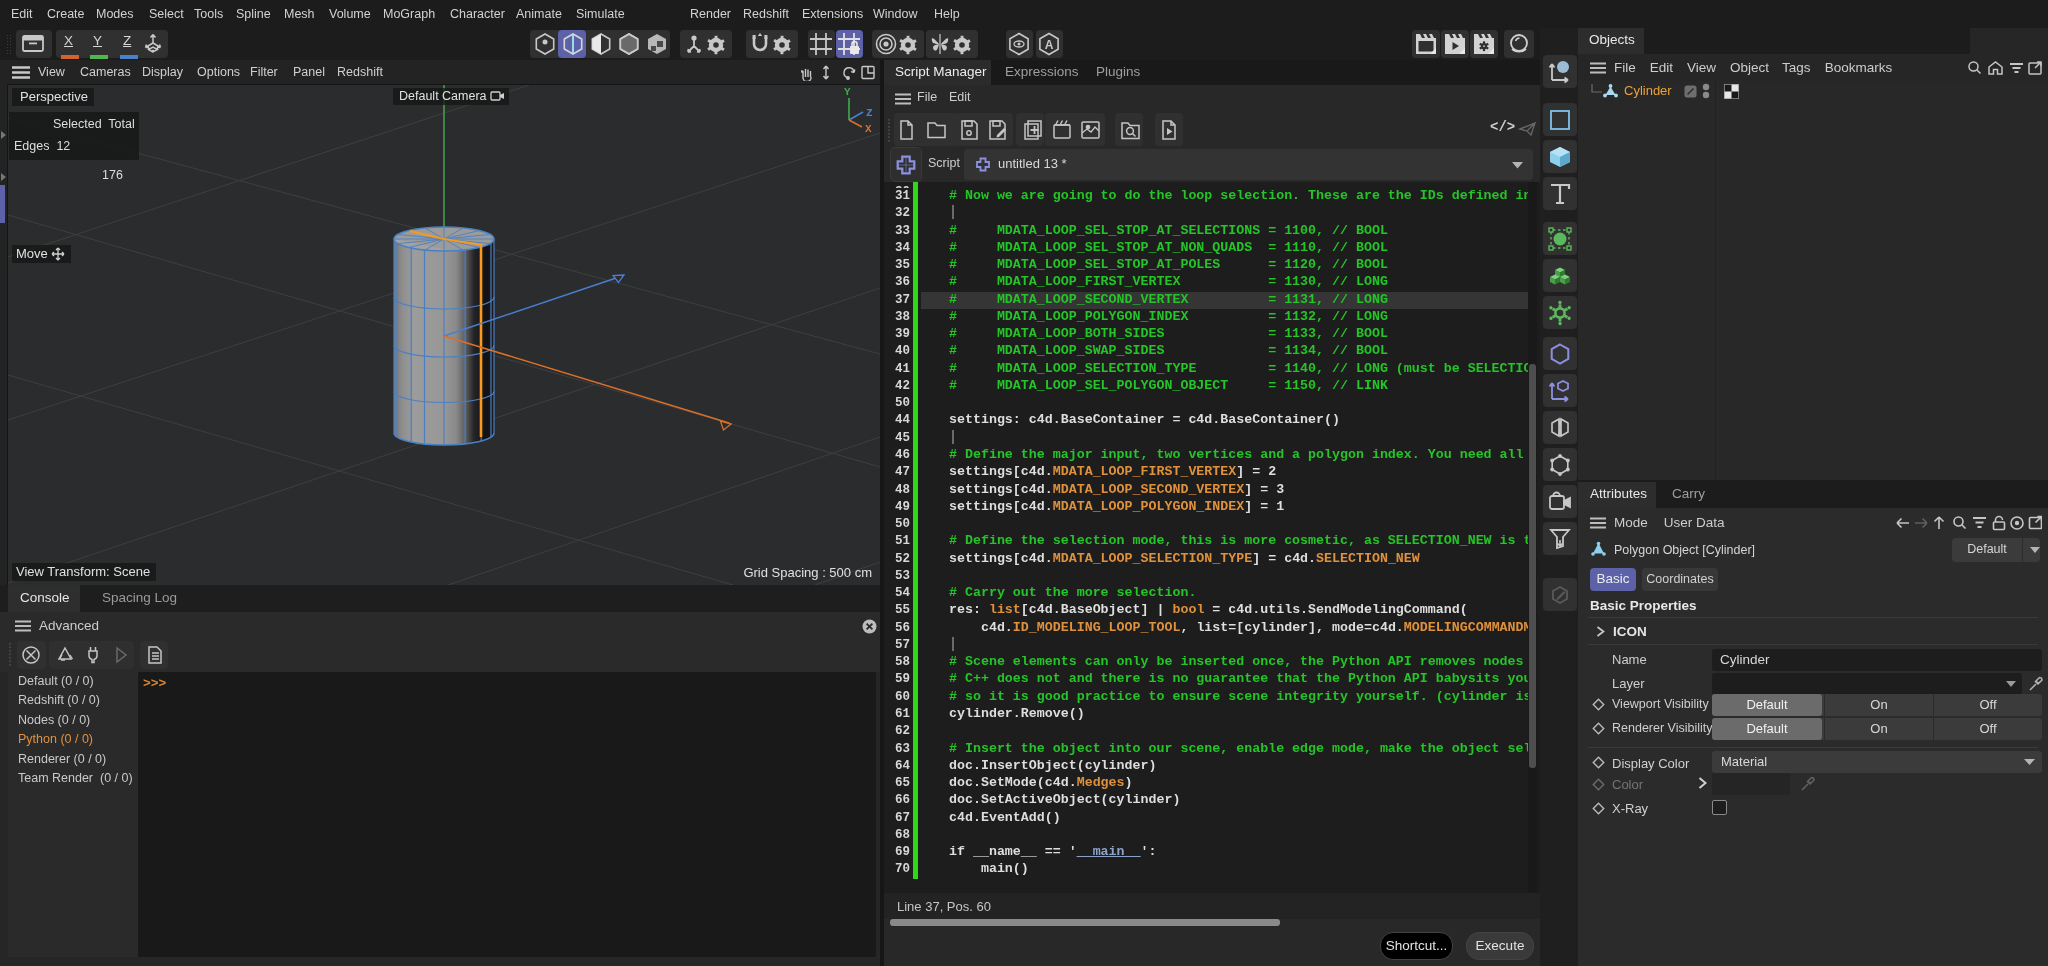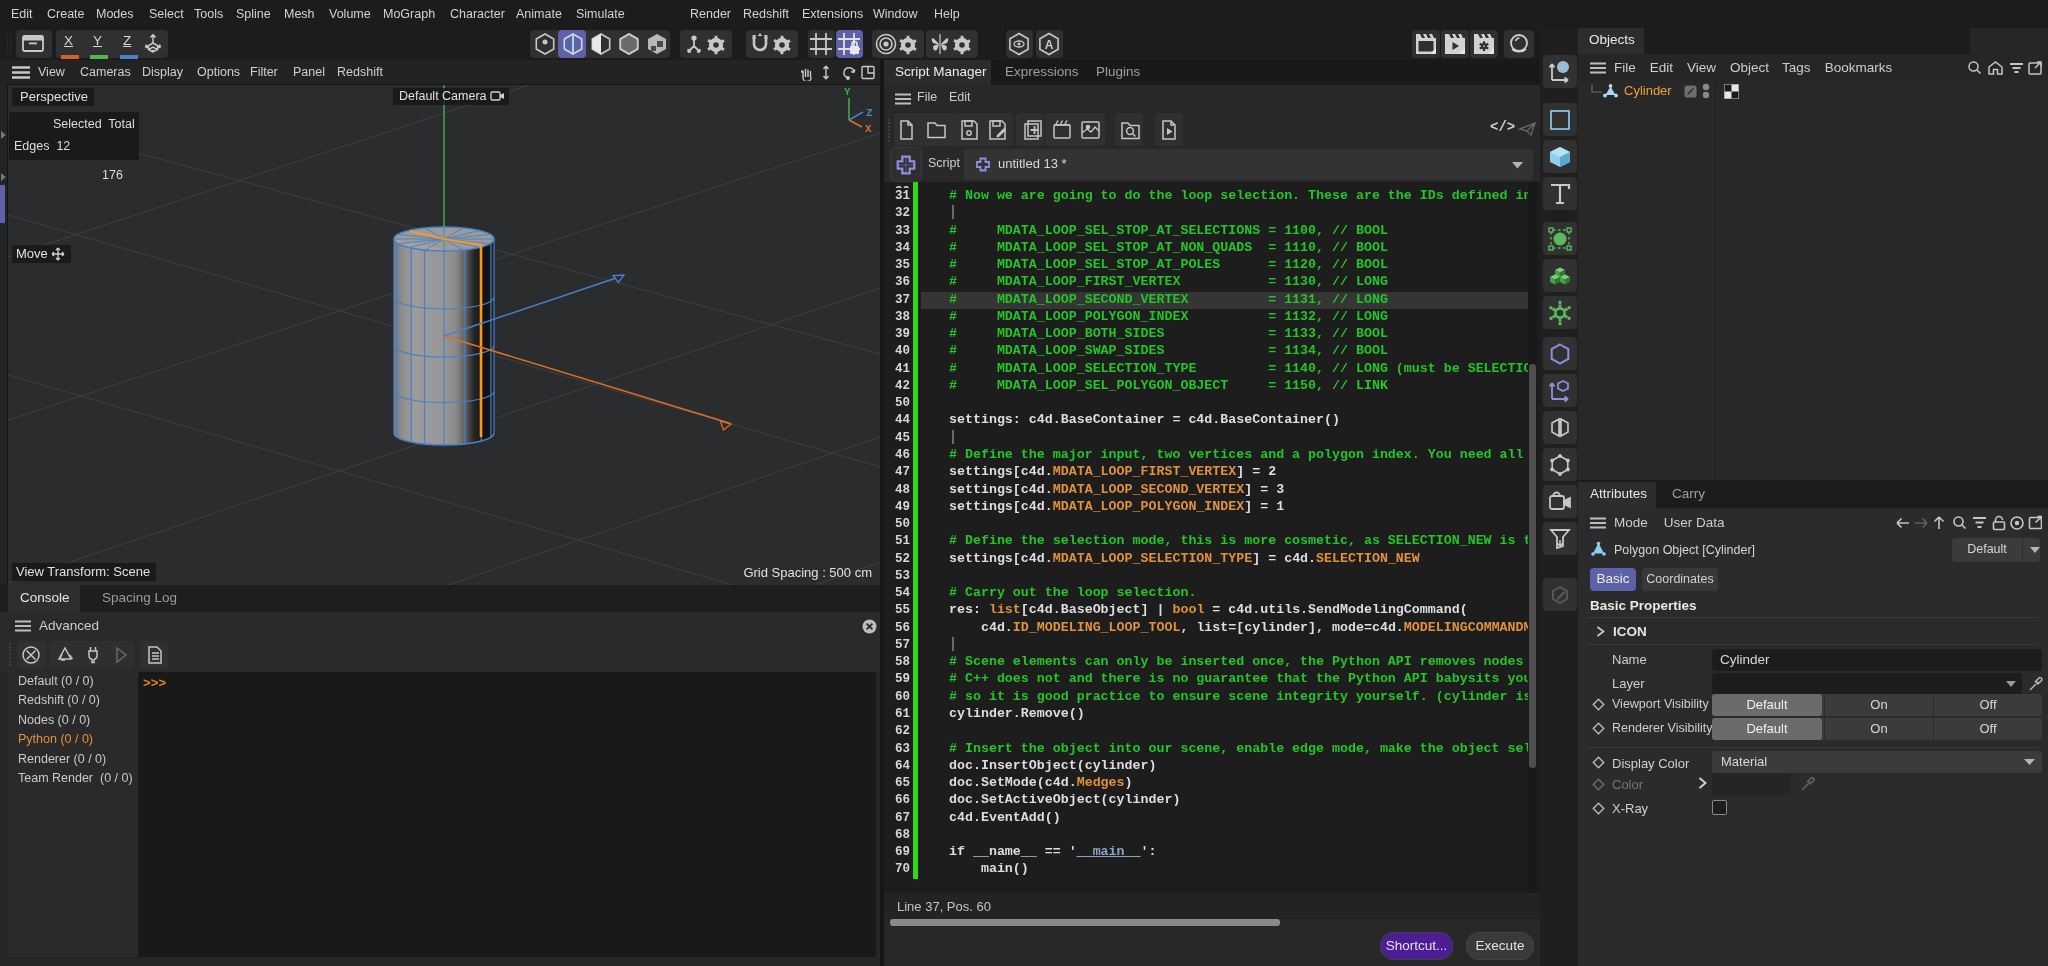--- a/index.html
+++ b/index.html
@@ -504,21 +504,21 @@
           <div class="crow"><span class="lnum">44</span><span class="gbar"></span><span class="ctext" style="">settings: c4d.BaseContainer = c4d.BaseContainer()</span></div>
           <div class="crow"><span class="lnum">45</span><span class="gbar"></span><span class="ctext" style=""><span class="wsbar"></span></span></div>
           <div class="crow"><span class="lnum">46</span><span class="gbar"></span><span class="ctext" style=""><span style="color:#25c428"># Define the major input, two vertices and a polygon index. You need all</span></span></div>
           <div class="crow"><span class="lnum">47</span><span class="gbar"></span><span class="ctext" style="">settings[c4d.<span style="color:#e0913c">MDATA_LOOP_FIRST_VERTEX</span>] = 2</span></div>
           <div class="crow"><span class="lnum">48</span><span class="gbar"></span><span class="ctext" style="">settings[c4d.<span style="color:#e0913c">MDATA_LOOP_SECOND_VERTEX</span>] = 3</span></div>
           <div class="crow"><span class="lnum">49</span><span class="gbar"></span><span class="ctext" style="">settings[c4d.<span style="color:#e0913c">MDATA_LOOP_POLYGON_INDEX</span>] = 1</span></div>
           <div class="crow"><span class="lnum">50</span><span class="gbar"></span><span class="ctext" style="">&nbsp;</span></div>
           <div class="crow"><span class="lnum">51</span><span class="gbar"></span><span class="ctext" style=""><span style="color:#25c428"># Define the selection mode, this is more cosmetic, as SELECTION_NEW is t</span></span></div>
           <div class="crow"><span class="lnum">52</span><span class="gbar"></span><span class="ctext" style="">settings[c4d.<span style="color:#e0913c">MDATA_LOOP_SELECTION_TYPE</span>] = c4d.<span style="color:#e0913c">SELECTION_NEW</span></span></div>
           <div class="crow"><span class="lnum">53</span><span class="gbar"></span><span class="ctext" style="">&nbsp;</span></div>
-          <div class="crow"><span class="lnum">54</span><span class="gbar"></span><span class="ctext" style=""><span style="color:#25c428"># Carry out the loop selection.</span></span></div>
+          <div class="crow"><span class="lnum">54</span><span class="gbar"></span><span class="ctext" style=""><span style="color:#25c428"># Carry out the more selection.</span></span></div>
           <div class="crow"><span class="lnum">55</span><span class="gbar"></span><span class="ctext" style="">res: <span style="color:#e0913c">list</span>[c4d.BaseObject] | <span style="color:#e0913c">bool</span> = c4d.utils.SendModelingCommand(</span></div>
           <div class="crow"><span class="lnum">56</span><span class="gbar"></span><span class="ctext" style="">    c4d.<span style="color:#e0913c">ID_MODELING_LOOP_TOOL</span>, list=[cylinder], mode=c4d.<span style="color:#e0913c">MODELINGCOMMANDM</span></span></div>
           <div class="crow"><span class="lnum">57</span><span class="gbar"></span><span class="ctext" style=""><span class="wsbar"></span></span></div>
           <div class="crow"><span class="lnum">58</span><span class="gbar"></span><span class="ctext" style=""><span style="color:#25c428"># Scene elements can only be inserted once, the Python API removes nodes</span></span></div>
           <div class="crow"><span class="lnum">59</span><span class="gbar"></span><span class="ctext" style=""><span style="color:#25c428"># C++ does not and there is no guarantee that the Python API babysits you</span></span></div>
           <div class="crow"><span class="lnum">60</span><span class="gbar"></span><span class="ctext" style=""><span style="color:#25c428"># so it is good practice to ensure scene integrity yourself. (cylinder is</span></span></div>
           <div class="crow"><span class="lnum">61</span><span class="gbar"></span><span class="ctext" style="">cylinder.Remove()</span></div>
           <div class="crow"><span class="lnum">62</span><span class="gbar"></span><span class="ctext" style="">&nbsp;</span></div>
           <div class="crow"><span class="lnum">63</span><span class="gbar"></span><span class="ctext" style=""><span style="color:#25c428"># Insert the object into our scene, enable edge mode, make the object sel</span></span></div>
           <div class="crow"><span class="lnum">64</span><span class="gbar"></span><span class="ctext" style="">doc.InsertObject(cylinder)</span></div>
@@ -529,21 +529,21 @@
           <div class="crow"><span class="lnum">69</span><span class="gbar"></span><span class="ctext" style="">if __name__ == '<span style="color:#8ba3c7;text-decoration:underline">__main__</span>':</span></div>
           <div class="crow"><span class="lnum">70</span><span class="gbar"></span><span class="ctext" style="">    main()</span></div>
         </div>
 <div class="abs" style="left:644px;top:0;width:9px;height:711px;background:#191919;"></div>
         <div class="abs" style="left:645px;top:182px;width:7px;height:404px;background:#4e4e4e;border-radius:3px;"></div>
 </div>
 <div class="abs" style="left:0;top:833px;width:656px;height:26px;background:#232323;">
 <div class="abs" style="left:13px;top:6px;color:#c5c5c5;font-size:13px;">Line 37, Pos. 60</div>
 </div>
 <div class="abs" style="left:6px;top:859px;width:390px;height:7px;background:#8a8a8a;border-radius:3px;"></div>
-<div class="abs" style="left:496px;top:872px;width:71px;height:26px;background:#4c1d95;border-radius:13px;border:1px solid #434343;color:#e3e3e3;font-size:13.5px;text-align:center;line-height:25px;">Shortcut...</div>
+<div class="abs" style="left:496px;top:872px;width:71px;height:26px;background:#000000;border-radius:13px;border:1px solid #434343;color:#e3e3e3;font-size:13.5px;text-align:center;line-height:25px;">Shortcut...</div>
 <div class="abs" style="left:582px;top:872px;width:66px;height:26px;background:#3a3a3a;border-radius:13px;border:1px solid #434343;color:#e3e3e3;font-size:13.5px;text-align:center;line-height:25px;">Execute</div>
 </div>
 <div class="abs" style="left:1540px;top:28px;width:38px;height:938px;background:#1f1f1f;">
 <div class="btn" style="left:3px;top:27px;width:34px;height:33px;background:#313132;"></div>
       <svg class="abs" style="left:7px;top:31px" width="26" height="26" viewBox="0 0 26 26">
         <g stroke="#c8c8c8" stroke-width="1.8" fill="none">
           <path d="M5 21 V5 M5 5 l-2.5 3.5 M5 5 l2.5 3.5 M5 21 H21 M21 21 l-3.5 -2.5 M21 21 l-3.5 2.5"></path>
         </g>
         <circle cx="16" cy="8" r="6" fill="#a8cce8" opacity="0.9"></circle>
       </svg>

